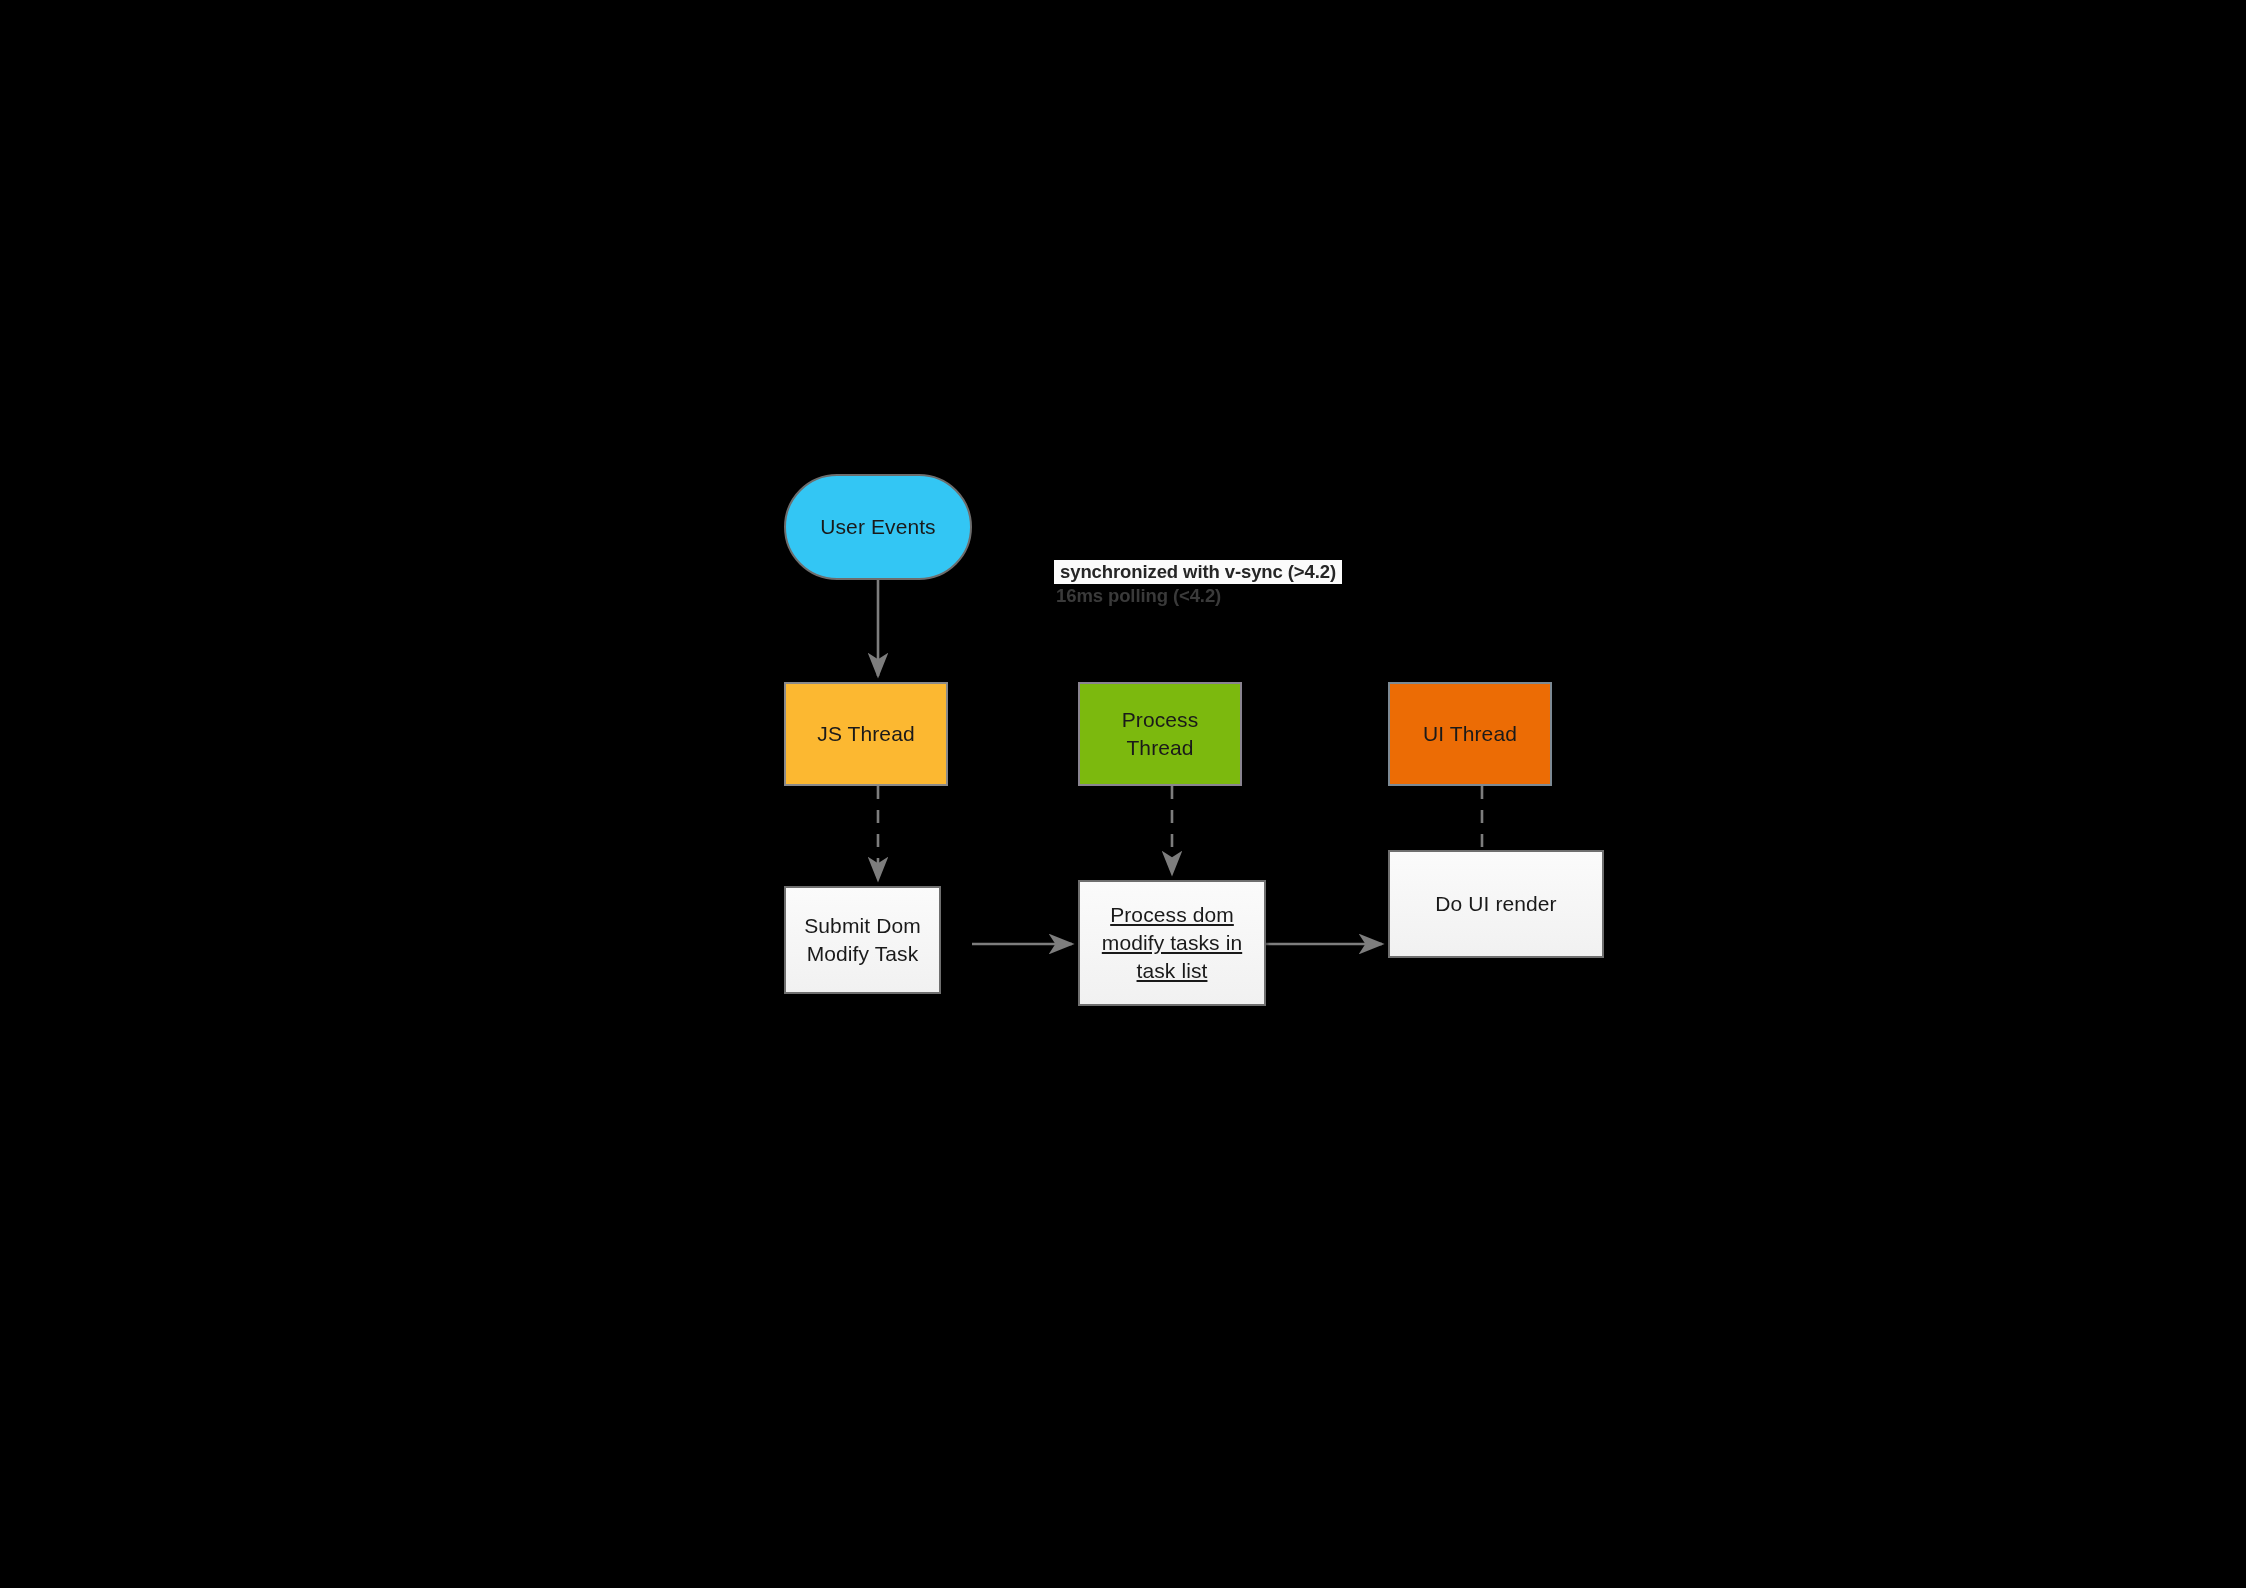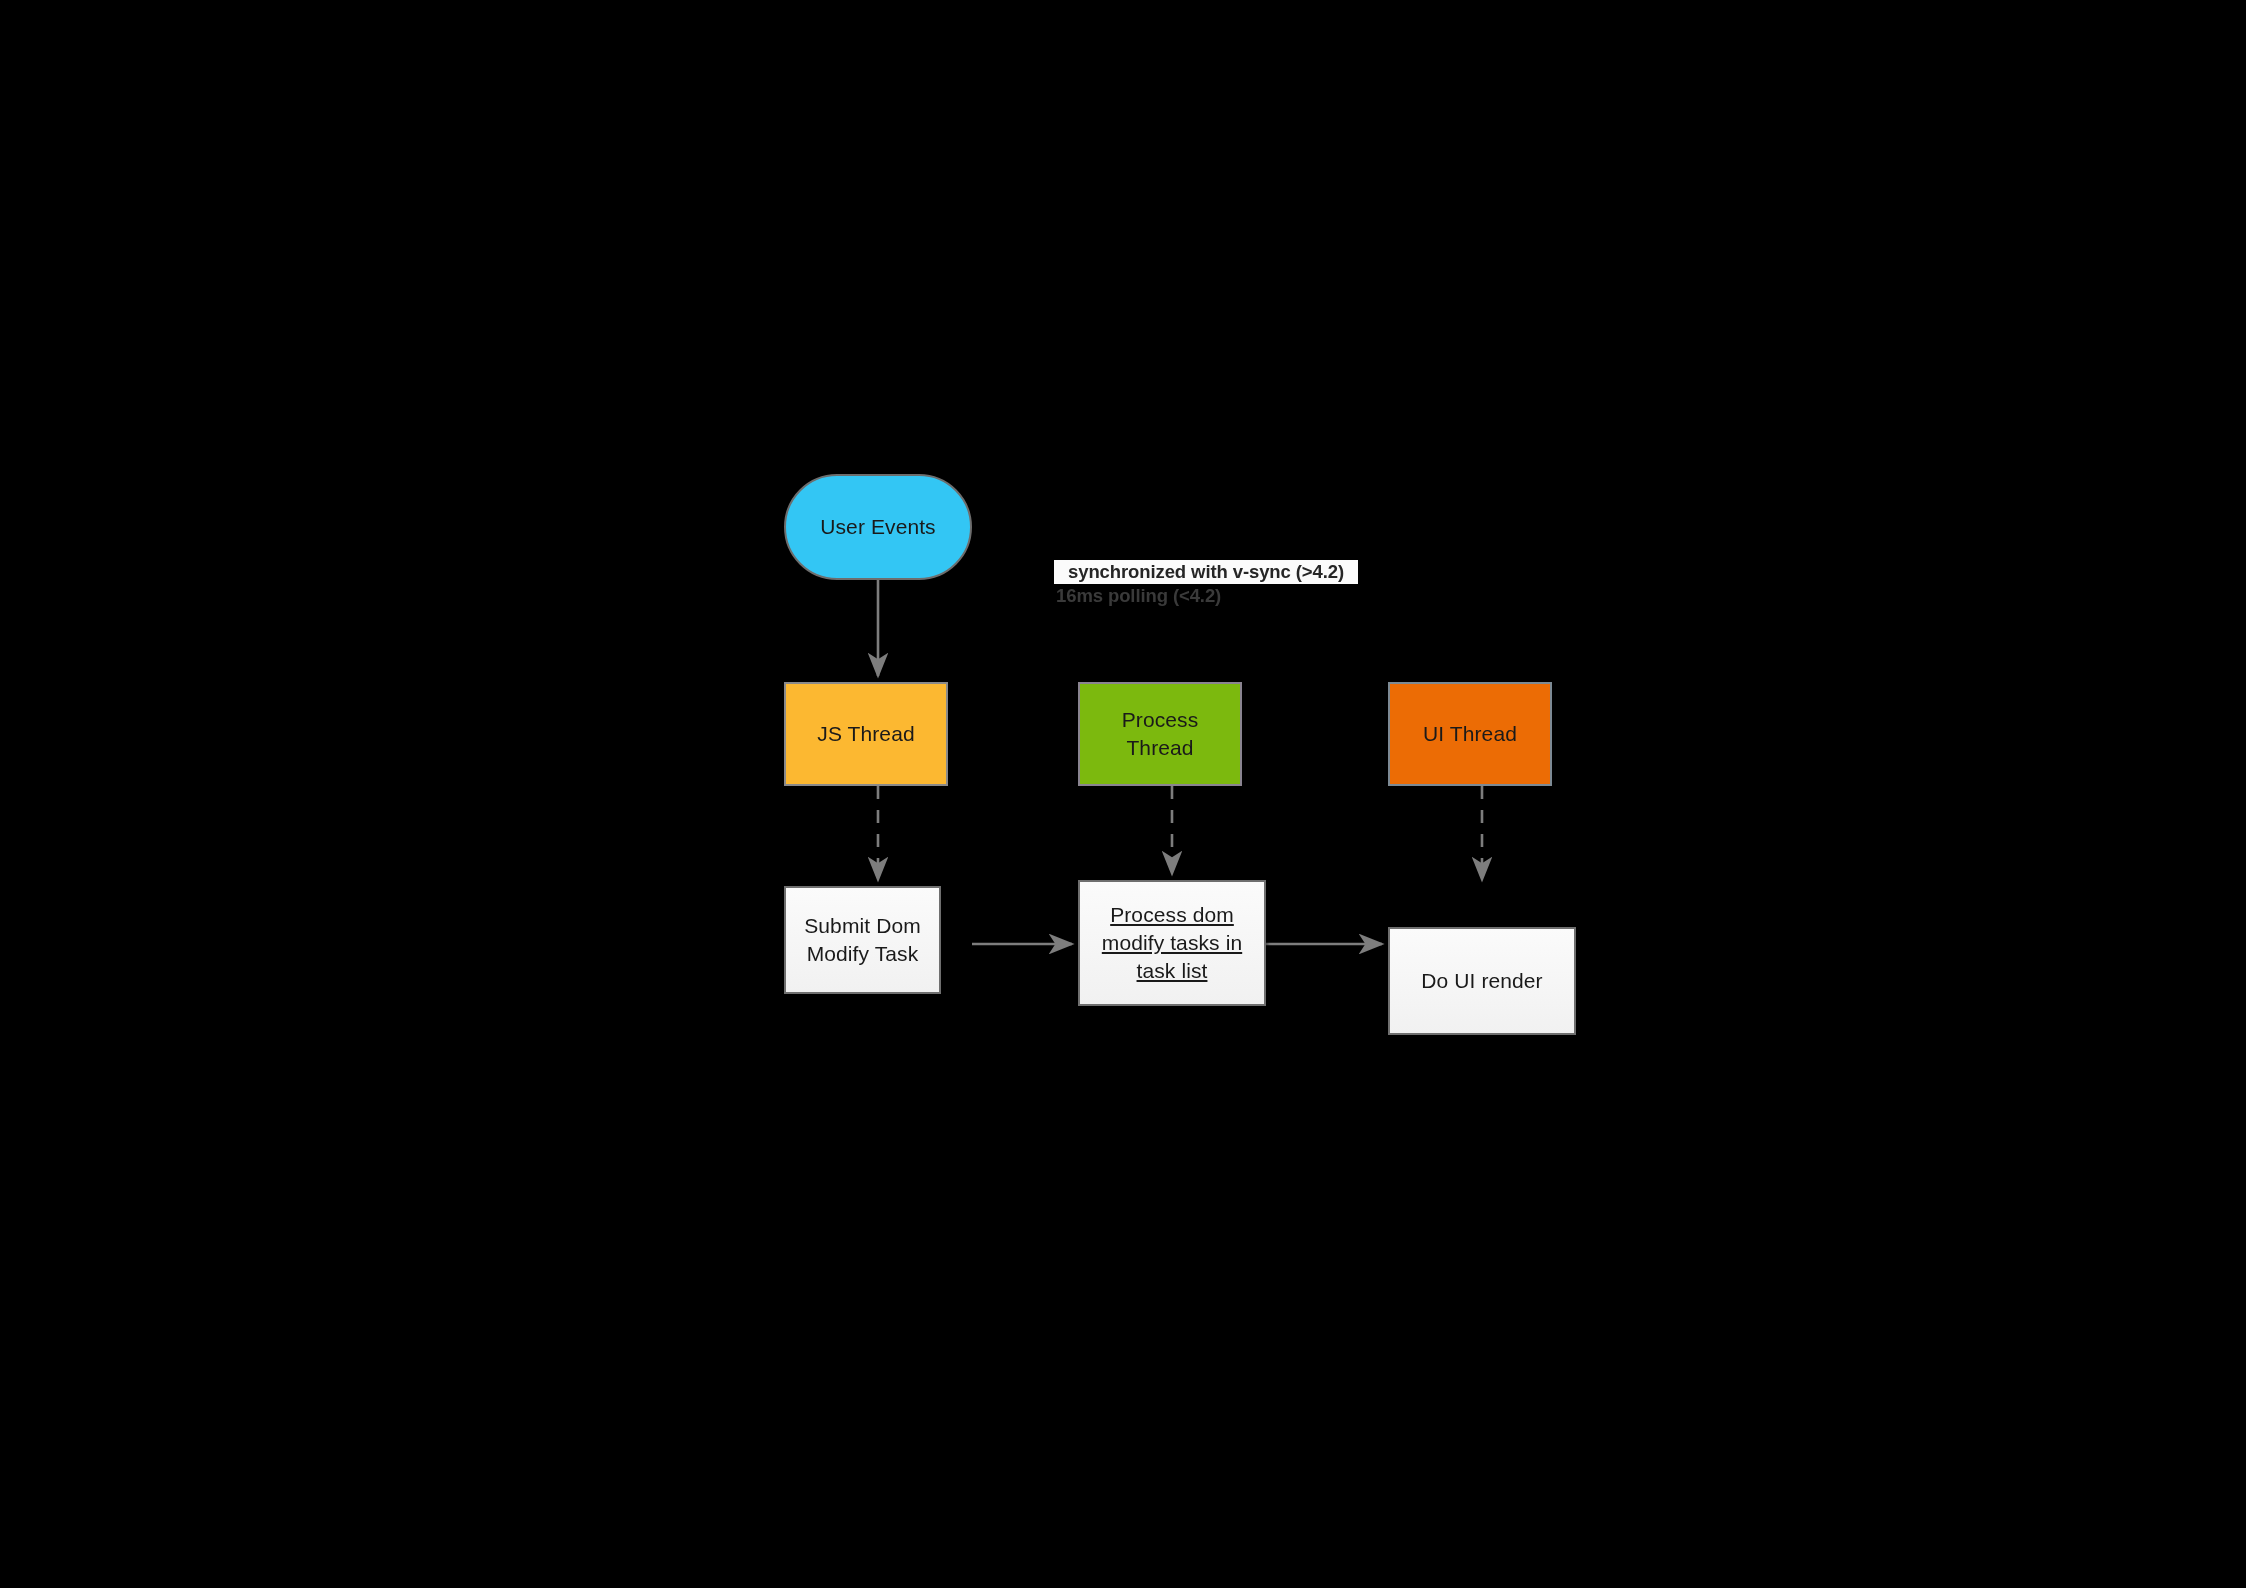--- a/index.html
+++ b/index.html
@@ -103,39 +103,39 @@
   }
   .node-task.process-dom {
     left: 1078px;
     top: 880px;
     width: 188px;
     height: 126px;
     text-decoration: underline;
   }
   .node-task.render {
     left: 1388px;
-    top: 927px;
-    width: 188px;
+    top: 850px;
+    width: 216px;
     height: 108px;
   }
 
   
   .annotation {
     position: absolute;
     font-size: 18.5px;
     font-weight: bold;
     letter-spacing: -0.1px;
     white-space: nowrap;
   }
   .annotation.line-a {
     left: 1054px;
     top: 560px;
     color: #262626;
     background: #fbfbfb;
-    padding: 1px 14px;
+    padding: 1px 6px;
   }
   .annotation.line-b {
     left: 1054px;
     top: 584px;
     color: #3a3a3a;
     padding: 1px 2px;
   }
 </style>
 </head>
 <body>

